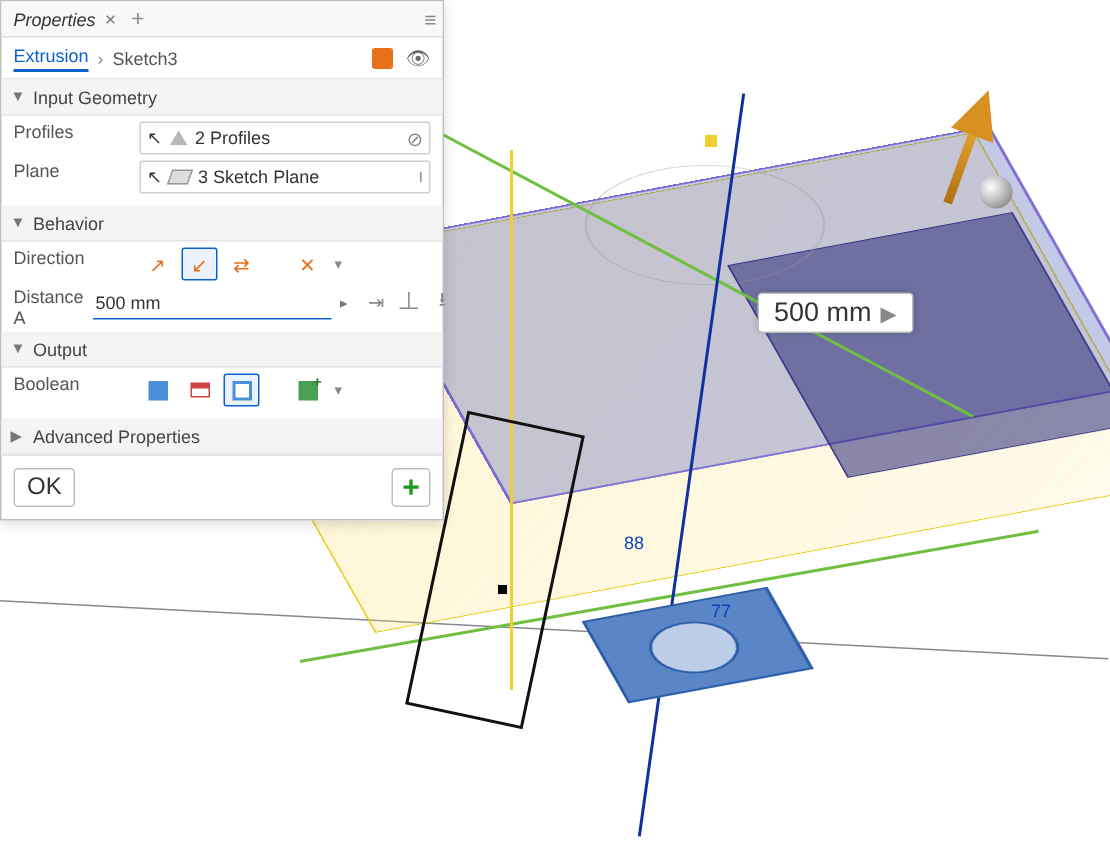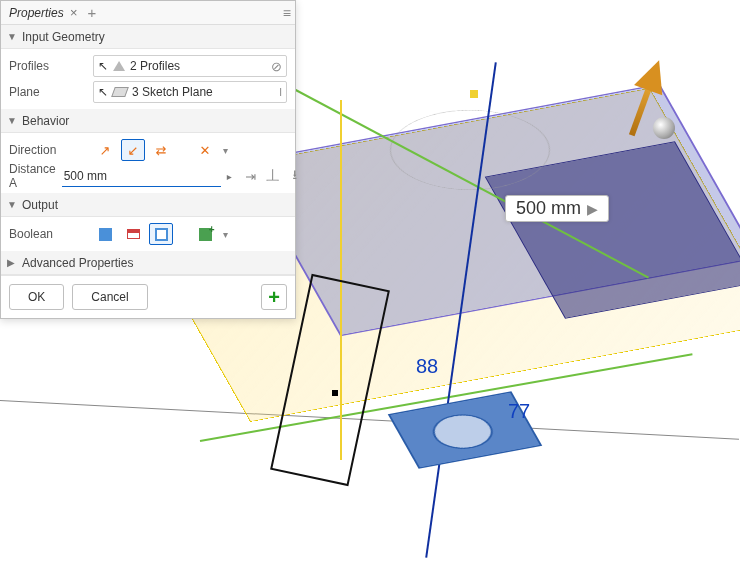--- a/index.html
+++ b/index.html
@@ -47,21 +47,21 @@
     border-left: 15px solid transparent; border-right: 15px solid transparent;
     border-bottom: 32px solid #d89020; }
   .baseline { position:absolute; left:0; top:400px; width:740px; height:0;
     border-top:1px solid #888; transform: rotate(3deg); transform-origin:left;}
 
   
   .dim-badge { position: absolute; background: #fff; border: 1px solid #bbb; border-radius: 3px;
     padding: 2px 10px; font-size: 18px; color: #333; box-shadow: 0 0 4px rgba(0,0,0,.15);
     display: flex; align-items: center; gap: 6px; }
   .dim-badge .tri { color: #888; font-size: 14px; }
-  .dim-small { position: absolute; color: #1040c0; font-size: 20px; font-weight: 500; }
+  .dim-small { position: absolute; color: #1040c0; font-size: 12px; font-weight: 500; }
 
   
   .panel { position: absolute; left: 0; top: 0; width: 296px; background: #fff;
     border: 1px solid #bfbfbf; box-shadow: 0 2px 8px rgba(0,0,0,.15); font-size: 12px; color: #333; }
   .panel-titlebar { display: flex; align-items: center; height: 24px; border-bottom: 1px solid #ddd;
     padding: 0 4px 0 8px; background: #f8f8f8; font-style: italic; }
   .panel-titlebar .title { color: #333; }
   .panel-titlebar .close-x { margin-left: 6px; color: #777; font-size: 13px; cursor: pointer; }
   .panel-titlebar .plus-tab { margin-left: 10px; color: #888; font-size: 15px; cursor: pointer; }
   .panel-titlebar .burger { margin-left: auto; color: #888; font-size: 14px; cursor: pointer; }
@@ -72,21 +72,21 @@
   .breadcrumb .chev { margin: 0 6px; color: #888; }
   .breadcrumb .crumb { color: #555; }
   .breadcrumb .right-icons { margin-left: auto; display: flex; gap: 8px; align-items: center; }
   .ico-chip { width: 14px; height: 14px; background: #e8701a; border-radius: 2px; }
   .ico-eye::before { content: "\1F441"; font-size: 13px; color: #666; }
 
   .section-hdr { display: flex; align-items: center; height: 24px; padding: 0 6px;
     background: #f4f4f4; border-bottom: 1px solid #e5e5e5; color: #444; }
   .section-hdr .caret { margin-right: 5px; color: #777; font-size: 10px; width: 10px; }
   .section-body { padding: 4px 0; }
-  .row { display: flex; align-items: center; height: 26px; padding: 0 8px; gap: 6px; }
+  .row { display: flex; align-items: flex-start; height: 26px; padding: 0 8px; gap: 6px; }
   .row .label { width: 78px; color: #555; }
   .picker { flex: 1; display: flex; align-items: center; height: 22px;
     border: 1px solid #cfcfcf; border-radius: 2px; padding: 0 4px; gap: 5px; background: #fff; }
   .picker .curs { font-size: 12px; color: #333; }
   .picker .clear { margin-left: auto; color: #888; font-size: 13px; cursor: pointer; }
   .picker .drop { margin-left: auto; color: #888; font-size: 10px; cursor: pointer; }
   .shape-prof { width: 12px; height: 10px; background: #888; clip-path: polygon(0 100%, 50% 0, 100% 100%); opacity:.6;}
   .shape-plane { width: 14px; height: 10px; background: #ddd; border: 1px solid #999; transform: skewX(-20deg); }
 
   .icon-row { display: flex; gap: 4px; align-items: center; }
@@ -102,22 +102,22 @@
     color: #777; font-size: 10px; cursor: pointer; }
   .row .small-icos { display:flex; gap:4px; margin-left:4px;}
   .sico { width:18px; height:20px; display:flex; align-items:center; justify-content:center; color:#888; cursor:pointer; font-size:13px;}
   .bool-blue { width:13px; height:13px; background:#4a90d9; }
   .bool-red  { width:13px; height:10px; background:#fff; border:1px solid #d04040; border-top:4px solid #d04040;}
   .bool-outl { width:13px; height:13px; border:2px solid #4a90d9; background:#fff;}
   .bool-green{ width:13px; height:13px; background:#4aa050; position:relative;}
   .bool-green::after{content:"+"; position:absolute; right:-3px; top:-4px; color:#2a7a30; font-weight:bold; font-size:10px;}
 
   .footer { display: flex; align-items: center; gap: 8px; padding: 8px; border-top: 1px solid #e5e5e5; }
-  .btn { height: 26px; padding: 0 18px; border: 1px solid #bfbfbf; border-radius: 3px;
-    background: #fff; cursor: pointer; font-size: 12px; color: #333; }
+  .btn { height: 26px; padding: 0 8px; border: 1px solid #bfbfbf; border-radius: 3px;
+    background: #fff; cursor: pointer; font-size: 16px; color: #333; }
   .plus-green { margin-left: auto; width: 26px; height: 26px; border: 1px solid #bfbfbf;
     border-radius: 3px; color: #1a9a1a; font-size: 20px; font-weight: bold;
     display: flex; align-items: center; justify-content: center; cursor: pointer; }
 </style>
 </head>
 <body>
 
 <div class="viewport">
   <div class="baseline"></div>
   <div class="plane-yellow"></div>
@@ -135,32 +135,41 @@
   <div class="black-dot"></div>
   <div class="yellow-dot"></div>
   <div class="arrow-handle"></div>
   <div class="grey-sphere"></div>
 
   <div class="dim-badge" style="left:505px; top:195px;">
     <span>500 mm</span>
     <span class="tri">▶</span>
   </div>
   <div class="dim-small" style="left:416px; top:355px;">88</div>
-  <div class="dim-small" style="left:508px; top:400px;">77</div>
+  <div class="dim-small" style="left:474px; top:400px;">77</div>
 </div>
 
 <div class="panel">
 
   <div class="panel-titlebar">
     <span class="title">Properties</span>
     <span class="close-x">×</span>
     <span class="plus-tab">+</span>
     <span class="burger">≡</span>
   </div>
 
+  <div class="breadcrumb">
+    <span class="crumb-active">Extrusion</span>
+    <span class="chev">›</span>
+    <span class="crumb">Sketch3</span>
+    <div class="right-icons">
+      <span class="ico-chip"></span>
+      <span class="ico-eye"></span>
+    </div>
+  </div>
 
   <div class="section-hdr">
     <span class="caret">▼</span>
     <span>Input Geometry</span>
   </div>
   <div class="section-body">
     <div class="row">
       <span class="label">Profiles</span>
       <div class="picker">
         <span class="curs">↖</span>
@@ -242,17 +251,16 @@
     </div>
   </div>
 
   <div class="section-hdr">
     <span class="caret">▶</span>
     <span>Advanced Properties</span>
   </div>
 
   <div class="footer">
     <button class="btn">OK</button>
-    <button class="btn">Cancel</button>
     <div class="plus-green">+</div>
   </div>
 
 </div>
 
 </body></html>

